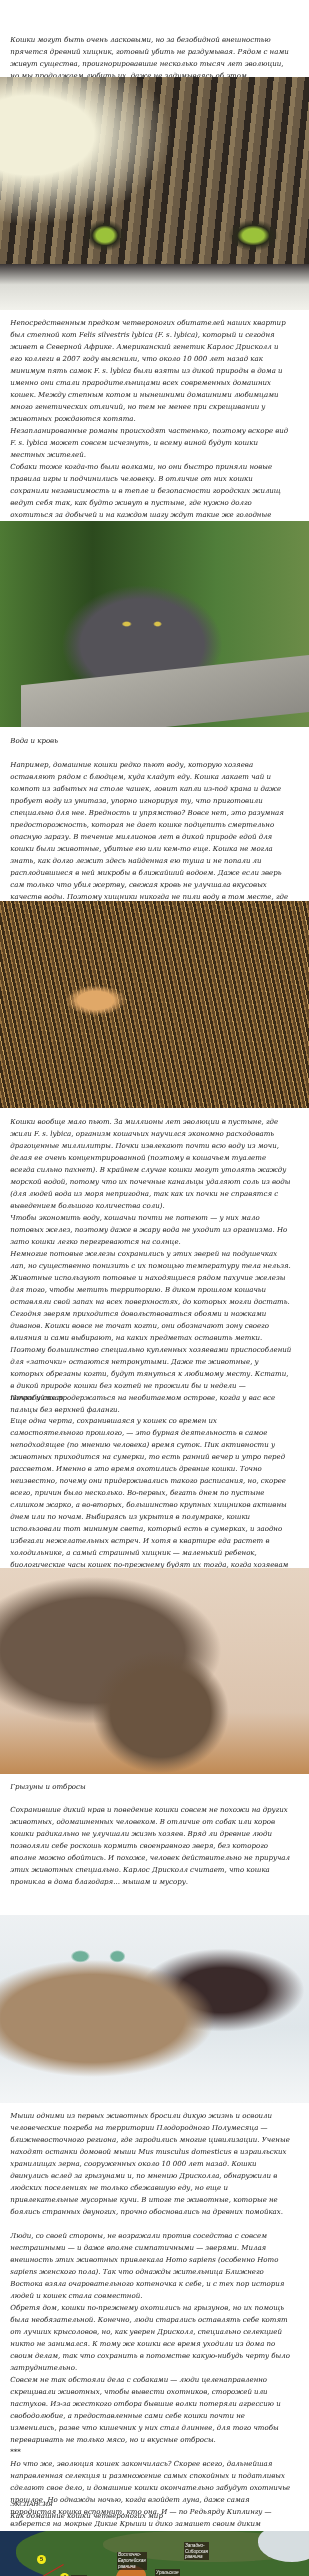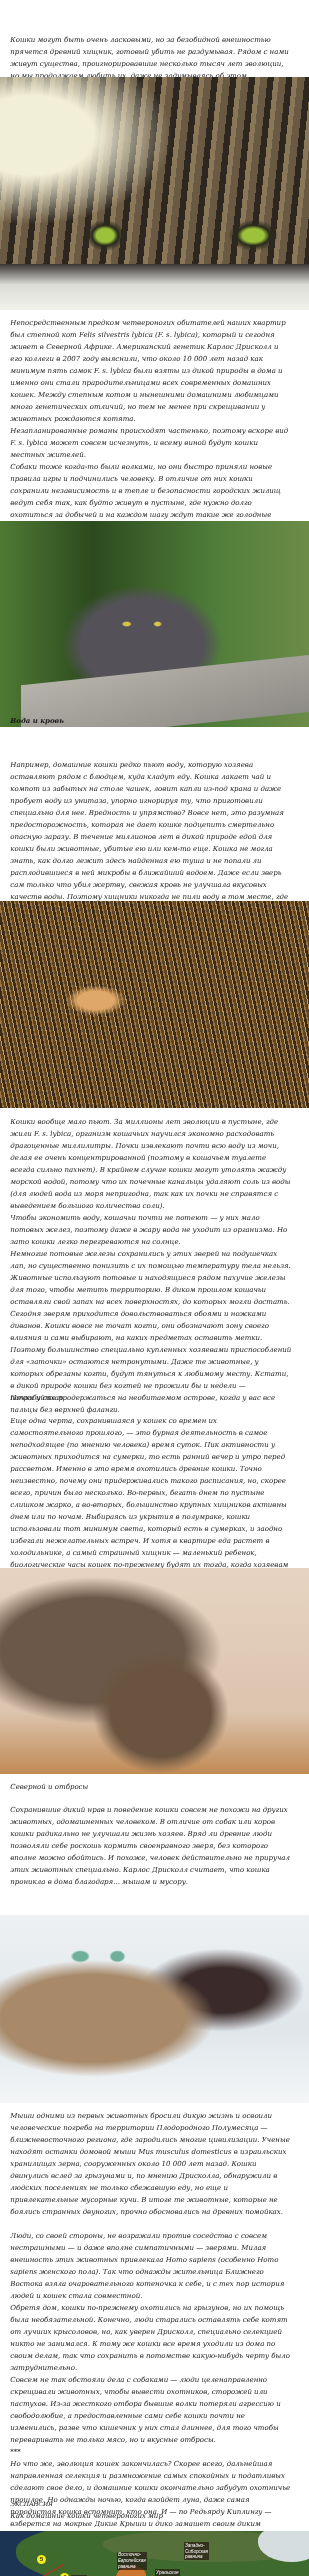--- a/index.html
+++ b/index.html
@@ -60,35 +60,35 @@
   </div>
 
 <div class="text" style="top:317px;">Непосредственным предком четвероногих обитателей наших квартир был степной кот Felis silvestris lybica (F. s. lybica), который и сегодня живет в Северной Африке. Американский генетик Карлос Дрисколл и его коллеги в 2007 году выяснили, что около 10 000 лет назад как минимум пять самок F. s. lybica были взяты из дикой природы в дома и именно они стали прародительницами всех современных домашних кошек. Между степным котом и нынешними домашними любимцами много генетических отличий, но тем не менее при скрещивании у животных рождаются котята.
 Незапланированные романы происходят частенько, поэтому вскоре вид F. s. lybica может совсем исчезнуть, и всему виной будут кошки местных жителей.
 Собаки тоже когда-то были волками, но они быстро приняли новые правила игры и подчинились человеку. В отличие от них кошки сохранили независимость и в тепле и безопасности городских жилищ ведут себя так, как будто живут в пустыне, где нужно долго охотиться за добычей и на каждом шагу ждут такие же голодные хищники. Многие странности поведения кошек — приспособительные механизмы, благодаря которым эти существа выживали без человека.</div>
 
 <div class="photo p2">
     <div class="log"></div>
   </div>
 
-<div class="text" style="top:715px;font-weight:bold;">Вода и кровь</div>
+<div class="text" style="top:735px;">Вода и кровь</div>
 <div class="text" style="top:759px;">Например, домашние кошки редко пьют воду, которую хозяева оставляют рядом с блюдцем, куда кладут еду. Кошка лакает чай и компот из забытых на столе чашек, ловит капли из-под крана и даже пробует воду из унитаза, упорно игнорируя ту, что приготовили специально для нее. Вредность и упрямство? Вовсе нет, это разумная предосторожность, которая не дает кошке подцепить смертельно опасную заразу. В течение миллионов лет в дикой природе едой для кошки были животные, убитые ею или кем-то еще. Кошка не могла знать, как долго лежит здесь найденная ею туша и не попали ли расплодившиеся в ней микробы в ближайший водоем. Даже если зверь сам только что убил жертву, свежая кровь не улучшала вкусовых качеств воды. Поэтому хищники никогда не пили воду в том месте, где обедали.</div>
 
 <div class="photo p3"></div>
 
 <div class="text" style="top:1116px;">Кошки вообще мало пьют. За миллионы лет эволюции в пустыне, где жили F. s. lybica, организм кошачьих научился экономно расходовать драгоценные миллилитры. Почки извлекают почти всю воду из мочи, делая ее очень концентрированной (поэтому в кошачьем туалете всегда сильно пахнет). В крайнем случае кошки могут утолять жажду морской водой, потому что их почечные канальцы удаляют соль из воды (для людей вода из моря непригодна, так как их почки не справятся с выведением большого количества соли).
 Чтобы экономить воду, кошачьи почти не потеют — у них мало потовых желез, поэтому даже в жару вода не уходит из организма. Но зато кошки легко перегреваются на солнце.
 Немногие потовые железы сохранились у этих зверей на подушечках лап, но существенно понизить с их помощью температуру тела нельзя. Животные используют потовые и находящиеся рядом пахучие железы для того, чтобы метить территорию. В диком прошлом кошачьи оставляли свой запах на всех поверхностях, до которых могли достать. Сегодня зверям приходится довольствоваться обоями и ножками диванов. Кошки вовсе не точат когти, они обозначают зону своего влияния и сами выбирают, на каких предметах оставить метки. Поэтому большинство специально купленных хозяевами приспособлений для «заточки» остаются нетронутыми. Даже те животные, у которых обрезаны когти, будут тянуться к любимому месту. Кстати, в дикой природе кошки без когтей не прожили бы и недели — попробуйте продержаться на необитаемом острове, когда у вас все пальцы без верхней фаланги.</div>
 
 <div class="text" style="top:1392px;">Почки и сахар</div>
 <div class="text" style="top:1415px;">Еще одна черта, сохранившаяся у кошек со времен их самостоятельного прошлого, — это бурная деятельность в самое неподходящее (по мнению человека) время суток. Пик активности у животных приходится на сумерки, то есть ранний вечер и утро перед рассветом. Именно в это время охотились древние кошки. Точно неизвестно, почему они придерживались такого расписания, но, скорее всего, причин было несколько. Во-первых, бегать днем по пустыне слишком жарко, а во-вторых, большинство крупных хищников активны днем или по ночам. Выбираясь из укрытия в полумраке, кошки использовали тот минимум света, который есть в сумерках, и заодно избегали нежелательных встреч. И хотя в квартире еда растет в холодильнике, а самый страшный хищник — маленький ребенок, биологические часы кошек по-прежнему будят их тогда, когда хозяевам больше всего хочется поспать.</div>
 
 <div class="photo p4"></div>
 
-<div class="text" style="top:1781px;">Северной и отбросы</div>
+<div class="text" style="top:1781px;">Грызуны и отбросы</div>
 <div class="text" style="top:1804px;">Сохранившие дикий нрав и поведение кошки совсем не похожи на других животных, одомашненных человеком. В отличие от собак или коров кошки радикально не улучшали жизнь хозяев. Вряд ли древние люди позволяли себе роскошь кормить своенравного зверя, без которого вполне можно обойтись. И похоже, человек действительно не приручал этих животных специально. Карлос Дрисколл считает, что кошка проникла в дома благодаря... мышам и мусору.</div>
 
 <div class="photo p5"></div>
 
 <div class="text" style="top:2110px;">Мыши одними из первых животных бросили дикую жизнь и освоили человеческие погреба на территории Плодородного Полумесяца — ближневосточного региона, где зародились многие цивилизации. Ученые находят останки домовой мыши Mus musculus domesticus в израильских хранилищах зерна, сооруженных около 10 000 лет назад. Кошки двинулись вслед за грызунами и, по мнению Дрисколла, обнаружили в людских поселениях не только сбежавшую еду, но еще и привлекательные мусорные кучи. В итоге те животные, которые не боялись странных двуногих, прочно обосновались на древних помойках.
 
 Люди, со своей стороны, не возражали против соседства с совсем нестрашными — и даже вполне симпатичными — зверями. Милая внешность этих животных привлекала Homo sapiens (особенно Homo sapiens женского пола). Так что однажды жительница Ближнего Востока взяла очаровательного котеночка к себе, и с тех пор история людей и кошек стала совместной.
 Обретя дом, кошки по-прежнему охотились на грызунов, но их помощь была необязательной. Конечно, люди старались оставлять себе котят от лучших крысоловов, но, как уверен Дрисколл, специально селекцией никто не занимался. К тому же кошки все время уходили из дома по своим делам, так что сохранить в потомстве какую-нибудь черту было затруднительно.
 Совсем не так обстояли дела с собаками — люди целенаправленно скрещивали животных, чтобы вывести охотников, сторожей или пастухов. Из-за жесткого отбора бывшие волки потеряли агрессию и свободолюбие, а предоставленные сами себе кошки почти не изменились, разве что кишечник у них стал длиннее, для того чтобы переваривать не только мясо, но и вкусные отбросы.
 ***

